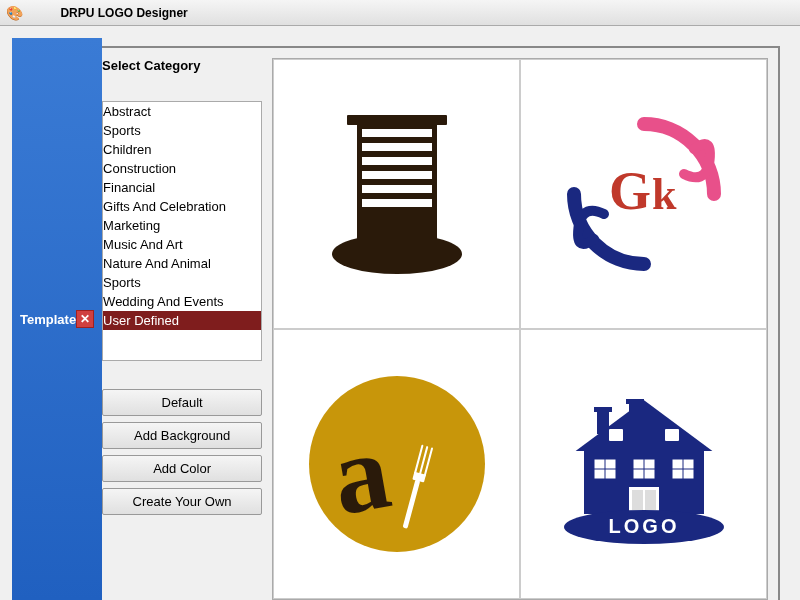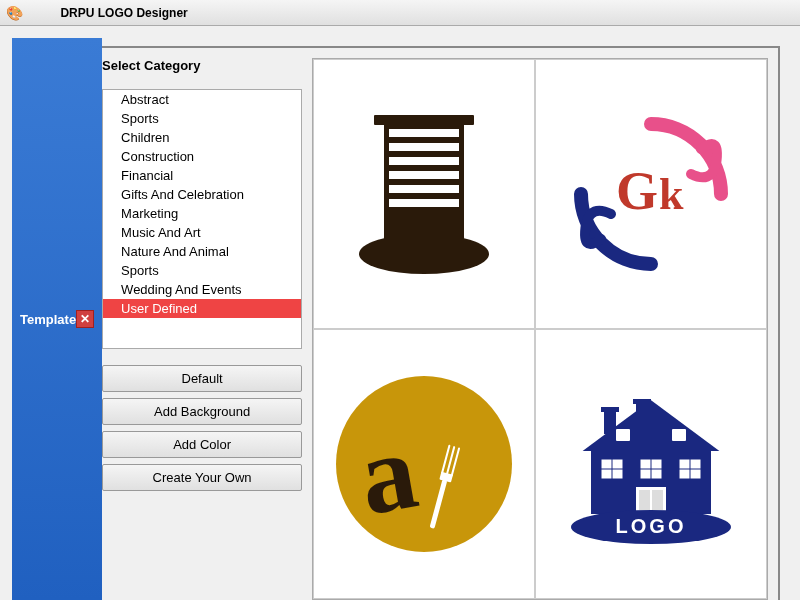--- a/index.html
+++ b/index.html
@@ -47,45 +47,45 @@
       cursor: pointer;
       font-size: 12px;
       border: 1px solid #a02020;
     }
     .dialog-content {
       display: flex;
       flex: 1;
       gap: 10px;
     }
     .left-panel {
-      width: 200px;
+      width: 160px;
       display: flex;
       flex-direction: column;
-      gap: 12px;
+      gap: 24px;
     }
     .category-label {
       font-size: 13px;
       font-weight: bold;
       margin-bottom: 4px;
     }
     .category-list {
       border: 1px solid #aaa;
       background: white;
       flex: 1;
       overflow-y: auto;
       max-height: 260px;
     }
     .category-item {
-      padding: 2px 18px;
+      padding: 2px 0;
       cursor: pointer;
       font-size: 13px;
       white-space: nowrap;
     }
     .category-item.selected {
-      background: #ef4444;
+      background: #7f1d1d;
       color: white;
     }
     .buttons-group {
       display: flex;
       flex-direction: column;
       gap: 6px;
       margin-top: 4px;
     }
     .btn {
       padding: 5px 26px;

